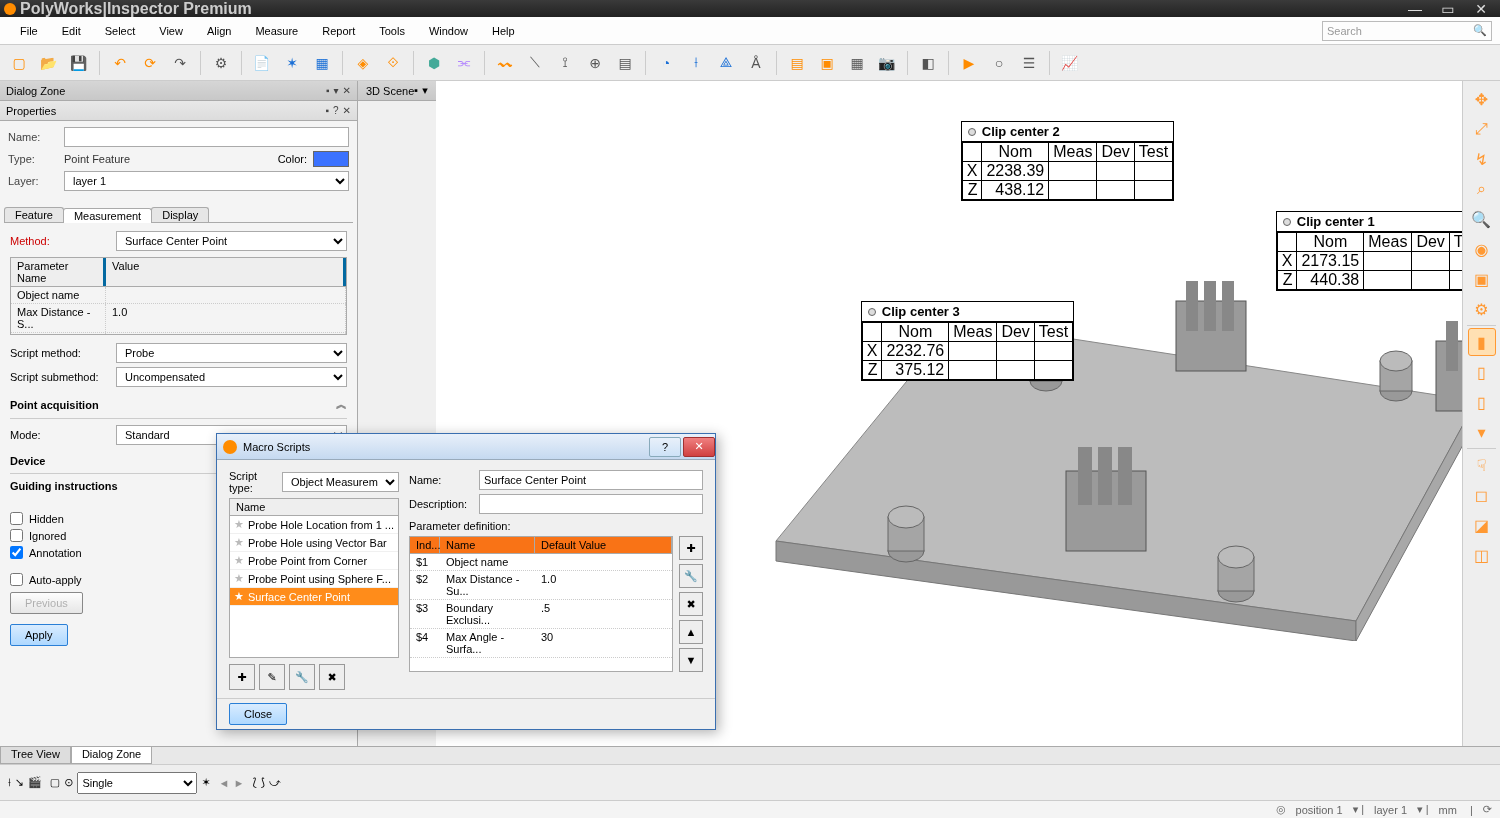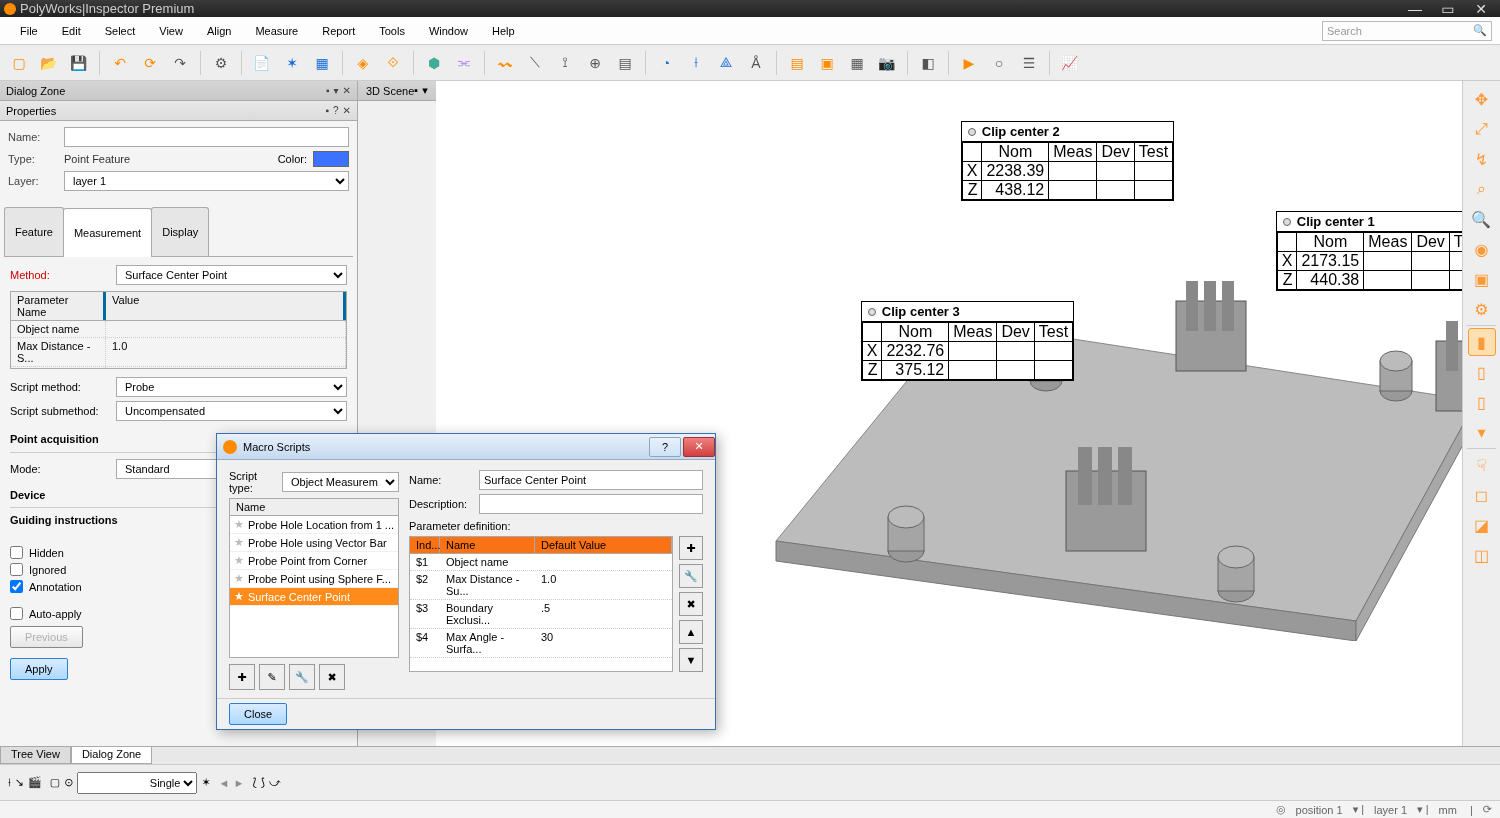--- a/index.html
+++ b/index.html
@@ -1,21 +1,21 @@
 <!DOCTYPE html>
 <html><head>
 <meta charset="utf-8">
 <style>
 * { box-sizing: border-box; margin: 0; padding: 0; font-family: "Segoe UI", Tahoma, sans-serif; font-size: 11px; }
 body { width: 1500px; height: 818px; background: #f0f0f0; overflow: hidden; position: relative; }
 
 
 .titlebar { height: 17px; background: linear-gradient(#3a3a3a,#222); color: #ccc; display: flex; align-items: center; padding: 0 4px; }
 .titlebar .logo { width: 12px; height: 12px; border-radius: 50%; background: #ff8c00; margin-right: 4px; }
-.titlebar .title { flex: 0 0 auto; font-size: 13px; }
+.titlebar .title { flex: 0 0 auto; font-size: 16px; font-weight: bold; }
 .titlebar .spacer { flex: 1; }
 .titlebar .winbtns span { display:inline-block; width:30px; text-align:center; color:#ddd; font-size:14px; cursor:pointer;}
 
 
 .menubar { height: 28px; background: #fdfdfd; border-bottom: 1px solid #ccc; display: flex; align-items: center; padding: 0 8px; }
 .menubar .menuitem { padding: 4px 12px; cursor: pointer; }
 .menubar .search { margin-left: auto; width: 170px; height: 20px; border: 1px solid #bbb; display:flex; align-items:center; padding:0 4px; color:#999;}
 .menubar .search .mag { margin-left:auto; color:#888;}
 
 
@@ -43,21 +43,21 @@
 
 .propbody { padding: 6px 8px; }
 .row { display:flex; align-items:center; margin-bottom:4px; gap:6px;}
 .row label{ width:50px; color:#444; }
 .row input[type=text], .row select { flex:1; height:20px; border:1px solid #aaa; background:#fff; padding:0 4px; }
 .row .static{flex:1; color:#333;}
 .colorbox{width:36px;height:16px;background:#3b72ff;border:1px solid #666;}
 
 
 .tabs{display:flex;border-bottom:1px solid #aaa;margin:6px 4px 0;}
-.tab{padding:18px 10px;border:1px solid #aaa;border-bottom:none;background:#e6e6e6;margin-right:-1px;border-radius:3px 3px 0 0;cursor:pointer;}
+.tab{padding:1px 10px;border:1px solid #aaa;border-bottom:none;background:#e6e6e6;margin-right:-1px;border-radius:3px 3px 0 0;cursor:pointer;}
 .tab.active{background:#fff;position:relative;top:1px;}
 
 .method-section{padding:8px 10px;}
 .method-section .redlbl{color:#c00;width:100px;display:inline-block;}
 .paramtbl{border:1px solid #aaa;margin-top:6px;height:78px;overflow:hidden;font-size:11px;}
 .paramtbl .phdr{display:flex;background:#eee;border-bottom:1px solid #aaa;}
 .paramtbl .phdr div{padding:2px 6px;border-right:3px solid #0369a1;}
 .paramtbl .prow{display:flex;border-bottom:1px dotted #ccc;}
 .paramtbl .prow div{padding:2px 6px;border-right:1px dotted #ccc;}
 .c1{width:95px;} .c2{flex:1;}
@@ -116,21 +116,21 @@
 
 .dialog .dfoot{padding:4px 12px;display:flex;justify-content:flex-start;border-top:1px solid #ccc;}
 
 
 .bottomtabs{height:18px;background:#e8e8e8;border-top:1px solid #aaa;display:flex;}
 .bottomtabs .btab{padding:1px 10px;border:1px solid #aaa;border-top:none;background:#ddd;font-size:11px;}
 .bottomtabs .btab.active{background:#fff;}
 
 
 .bottombar{height:36px;background:#eee;border-top:1px solid #ccc;display:flex;align-items:center;padding:0 8px;gap:4px;}
-.bottombar select{height:22px;width:120px;text-align:right;}
+.bottombar select{height:22px;width:120px;}
 
 
 .status{height:18px;background:#f4f4f4;border-top:1px solid #ccc;display:flex;align-items:center;padding:0 8px;font-size:11px;color:#666;}
 .status .r{margin-left:auto;display:flex;gap:10px;align-items:center;}
 
 
 .plate{position:absolute;left:280px;top:180px;width:780px;height:380px;}
 </style>
 </head>
 <body>

